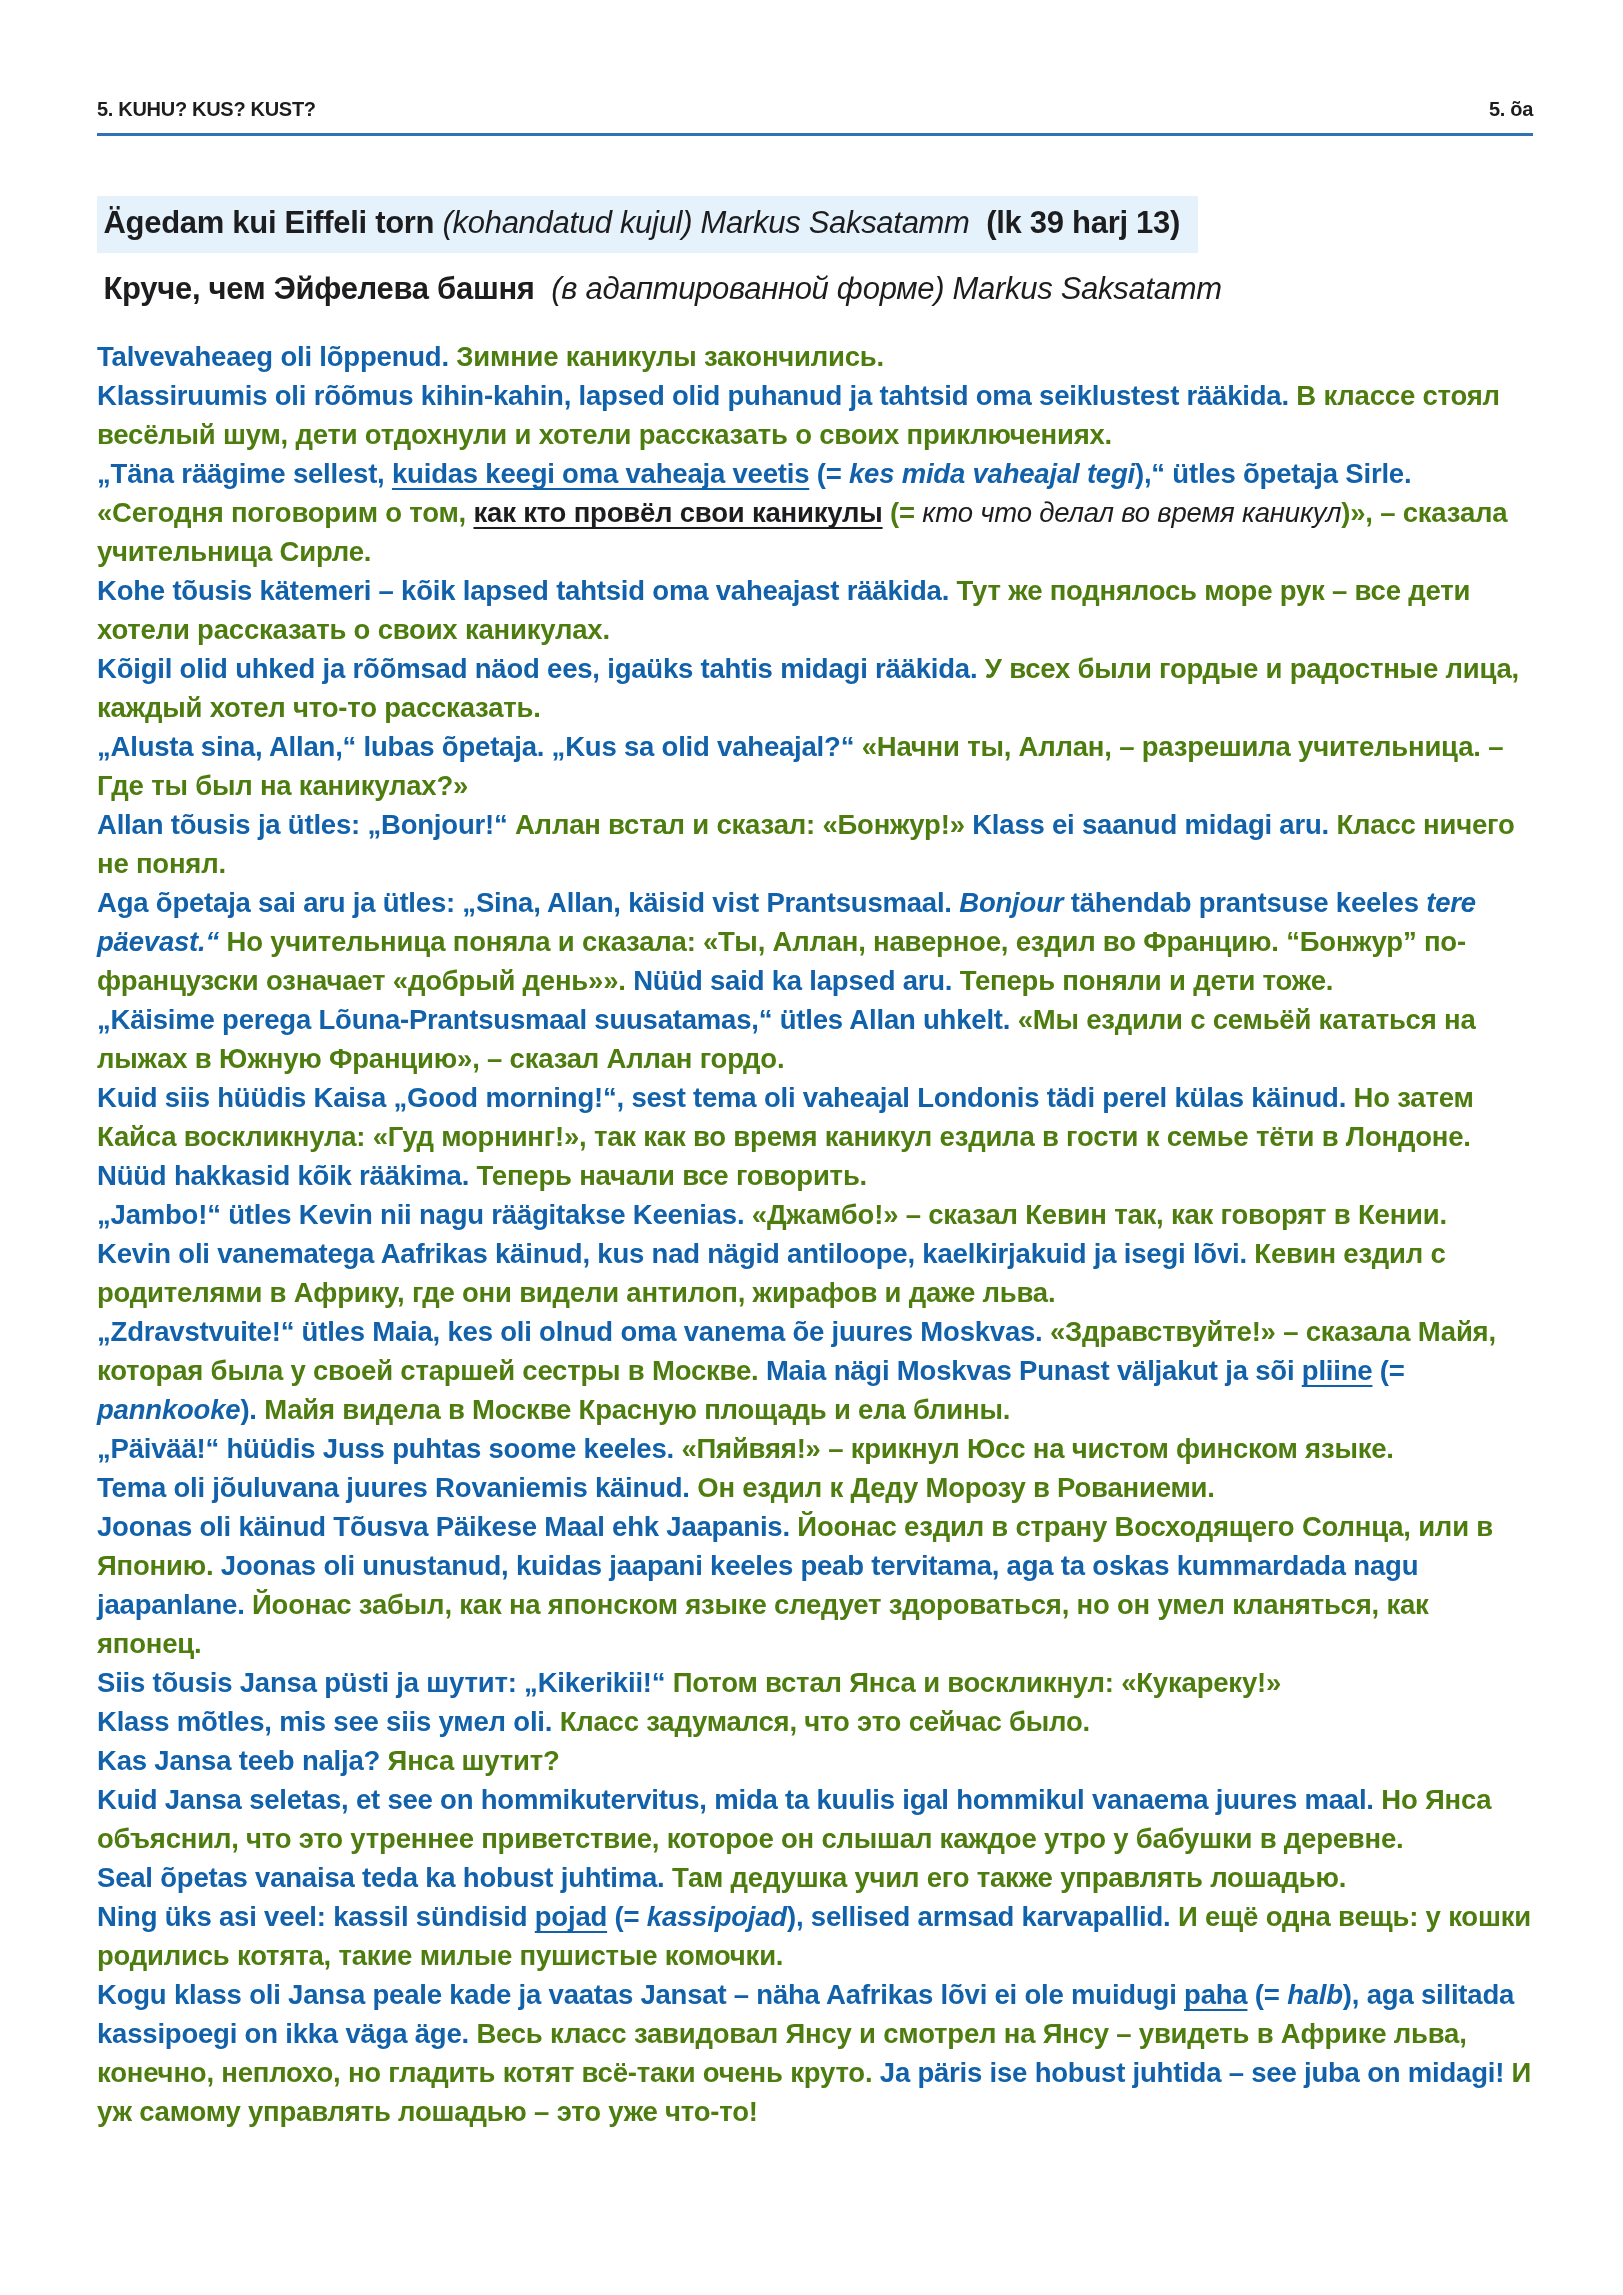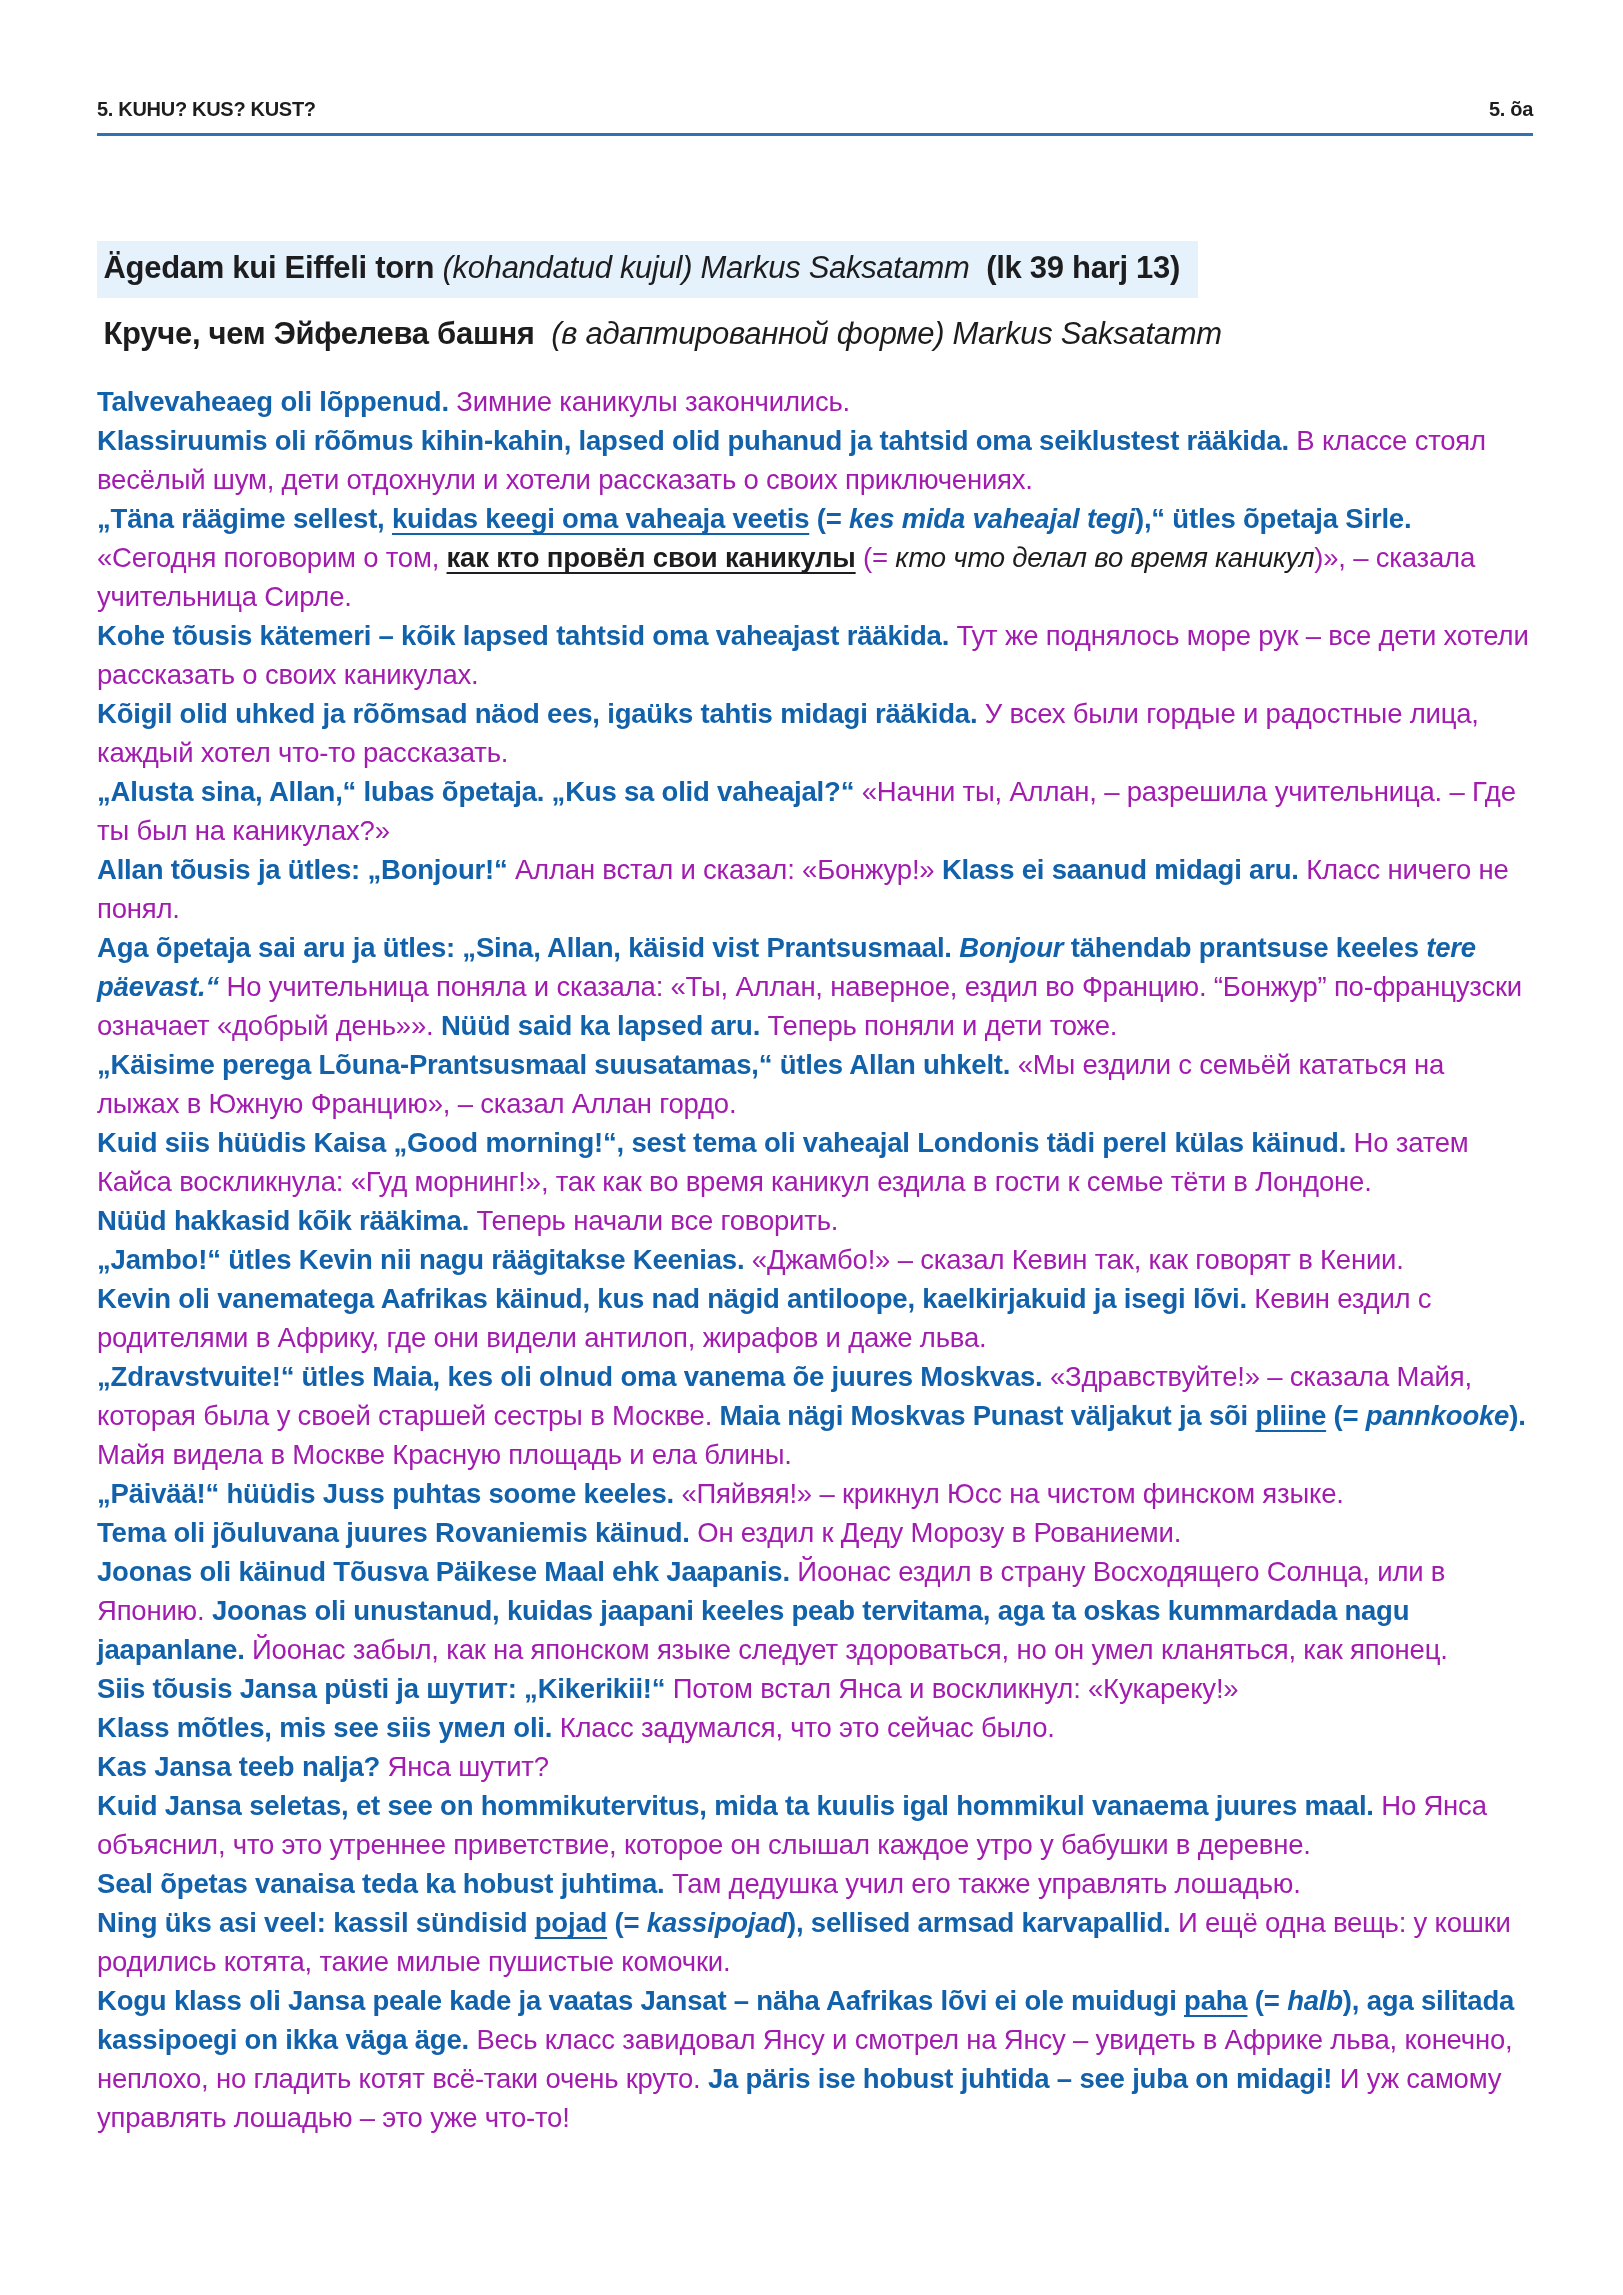--- a/index.html
+++ b/index.html
@@ -27,37 +27,36 @@
     height:3.3px;
     background:#2e74b5;
     border:none;
   }
   
   .title-et{margin-top:60px;font-size:31px;letter-spacing:-0.3px;}
   .title-et .hl{
     display:inline-block;
     background:#e5f2fb;
     padding:9.2px 18.3px 11.8px 6.5px;
-    margin-top:45px;
   }
   .title-ru{margin-top:18.3px;font-size:31px;letter-spacing:-0.3px;padding-left:6.5px;}
   
   .story{
     margin-top:30px;
     font-size:27.5px;
     line-height:39px;
     letter-spacing:-0.2px;
   }
   .story p{margin:0;}
   
   .seg{white-space:pre-wrap;}
   .et {color:#1261ab;font-weight:bold;}
   .eti{color:#1261ab;font-weight:bold;font-style:italic;}
   .etu{color:#1261ab;font-weight:bold;text-decoration:underline;text-decoration-thickness:2px;text-underline-offset:5.2px;}
-  .ru {color:#a21caf;font-weight:normal;text-align:center;}
+  .ru {color:#4d7c0f;font-weight:bold;text-align:center;}
   .rui{color:#1d1d1f;font-weight:normal;font-style:italic;}
   .ruu{color:#1d1d1f;font-weight:bold;text-decoration:underline;text-decoration-thickness:2px;text-underline-offset:5.2px;}
   .b{color:#1d1d1f;font-weight:bold;}
   .i{color:#1d1d1f;font-weight:normal;font-style:italic;}
   .r{color:#1d1d1f;font-weight:normal;}
 </style>
 </head>
 <body>
 
 <div class="page">

